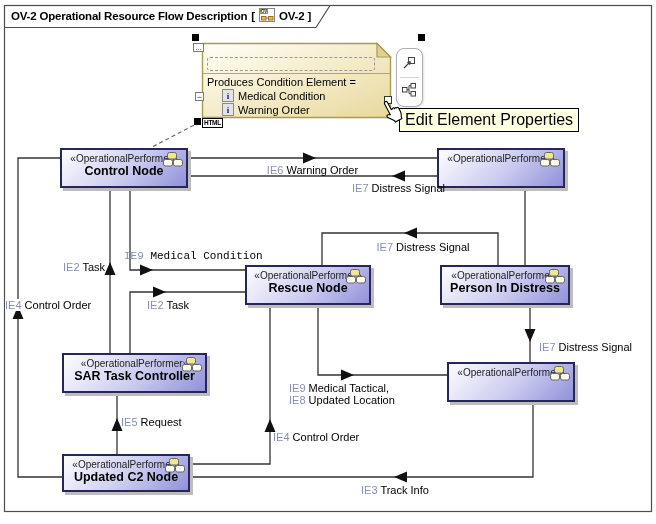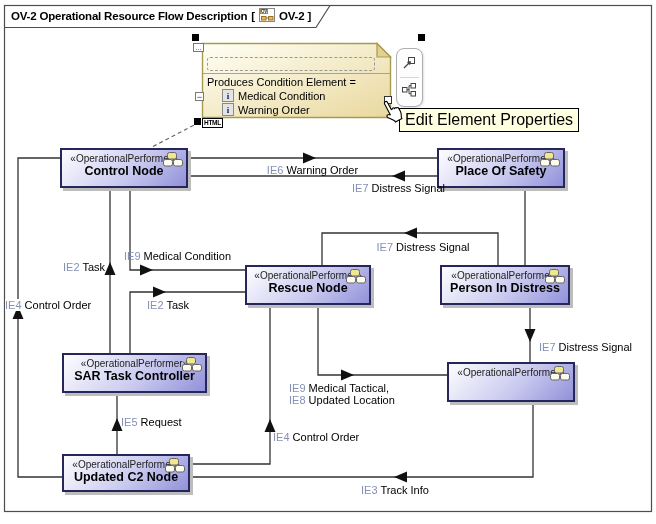--- a/index.html
+++ b/index.html
@@ -131,21 +131,20 @@
       <svg width="20" height="15" viewBox="0 0 20 15">
         <rect x="4.5" y="0.5" width="9" height="6.5" rx="2" fill="#f0e88f" stroke="#666"></rect>
         <rect x="0.5" y="7.5" width="9" height="6.5" rx="2" fill="#fcfbee" stroke="#666"></rect>
         <rect x="10.5" y="7.5" width="9" height="6.5" rx="2" fill="#fcfbee" stroke="#666"></rect>
       </svg>
     </span>
   </div>
 
   <div class="node" style="left:437px;top:148px;width:128px;height:40px;">
     <div class="stype">«OperationalPerformer»</div>
-    <div class="nname">Place Of Safety</div>
     <span class="perf-icon">
       <svg width="20" height="15" viewBox="0 0 20 15">
         <rect x="4.5" y="0.5" width="9" height="6.5" rx="2" fill="#f0e88f" stroke="#666"></rect>
         <rect x="0.5" y="7.5" width="9" height="6.5" rx="2" fill="#fcfbee" stroke="#666"></rect>
         <rect x="10.5" y="7.5" width="9" height="6.5" rx="2" fill="#fcfbee" stroke="#666"></rect>
       </svg>
     </span>
   </div>
 
   <div class="node" style="left:245px;top:265px;width:126px;height:40px;">
@@ -209,21 +208,21 @@
 
   <div class="xlabel" style="left:265px;top:164px;width:95px;text-align:center;">
     <span class="ie">IE6</span> <span>Warning Order</span>
   </div>
   <div class="xlabel" style="left:352px;top:182px;">
     <span class="ie">IE7</span> <span>Distress Signal</span>
   </div>
   <div class="xlabel" style="left:372px;top:241px;width:102px;text-align:center;">
     <span class="ie">IE7</span> <span>Distress Signal</span>
   </div>
-  <div class="xlabel" style="left:124px;top:250px;">
+  <div class="xlabel" style="left:124px;top:250px;font-family:Liberation Mono, monospace;">
     <span class="ie">IE9</span> <span>Medical Condition</span>
   </div>
   <div class="xlabel" style="left:63px;top:261px;">
     <span class="ie">IE2</span> <span>Task</span>
   </div>
   <div class="xlabel" style="left:147px;top:299px;">
     <span class="ie">IE2</span> <span>Task</span>
   </div>
   <div class="xlabel" style="left:5px;top:299px;background:#fff;">
     <span class="ie">IE4</span> <span>Control Order</span>

